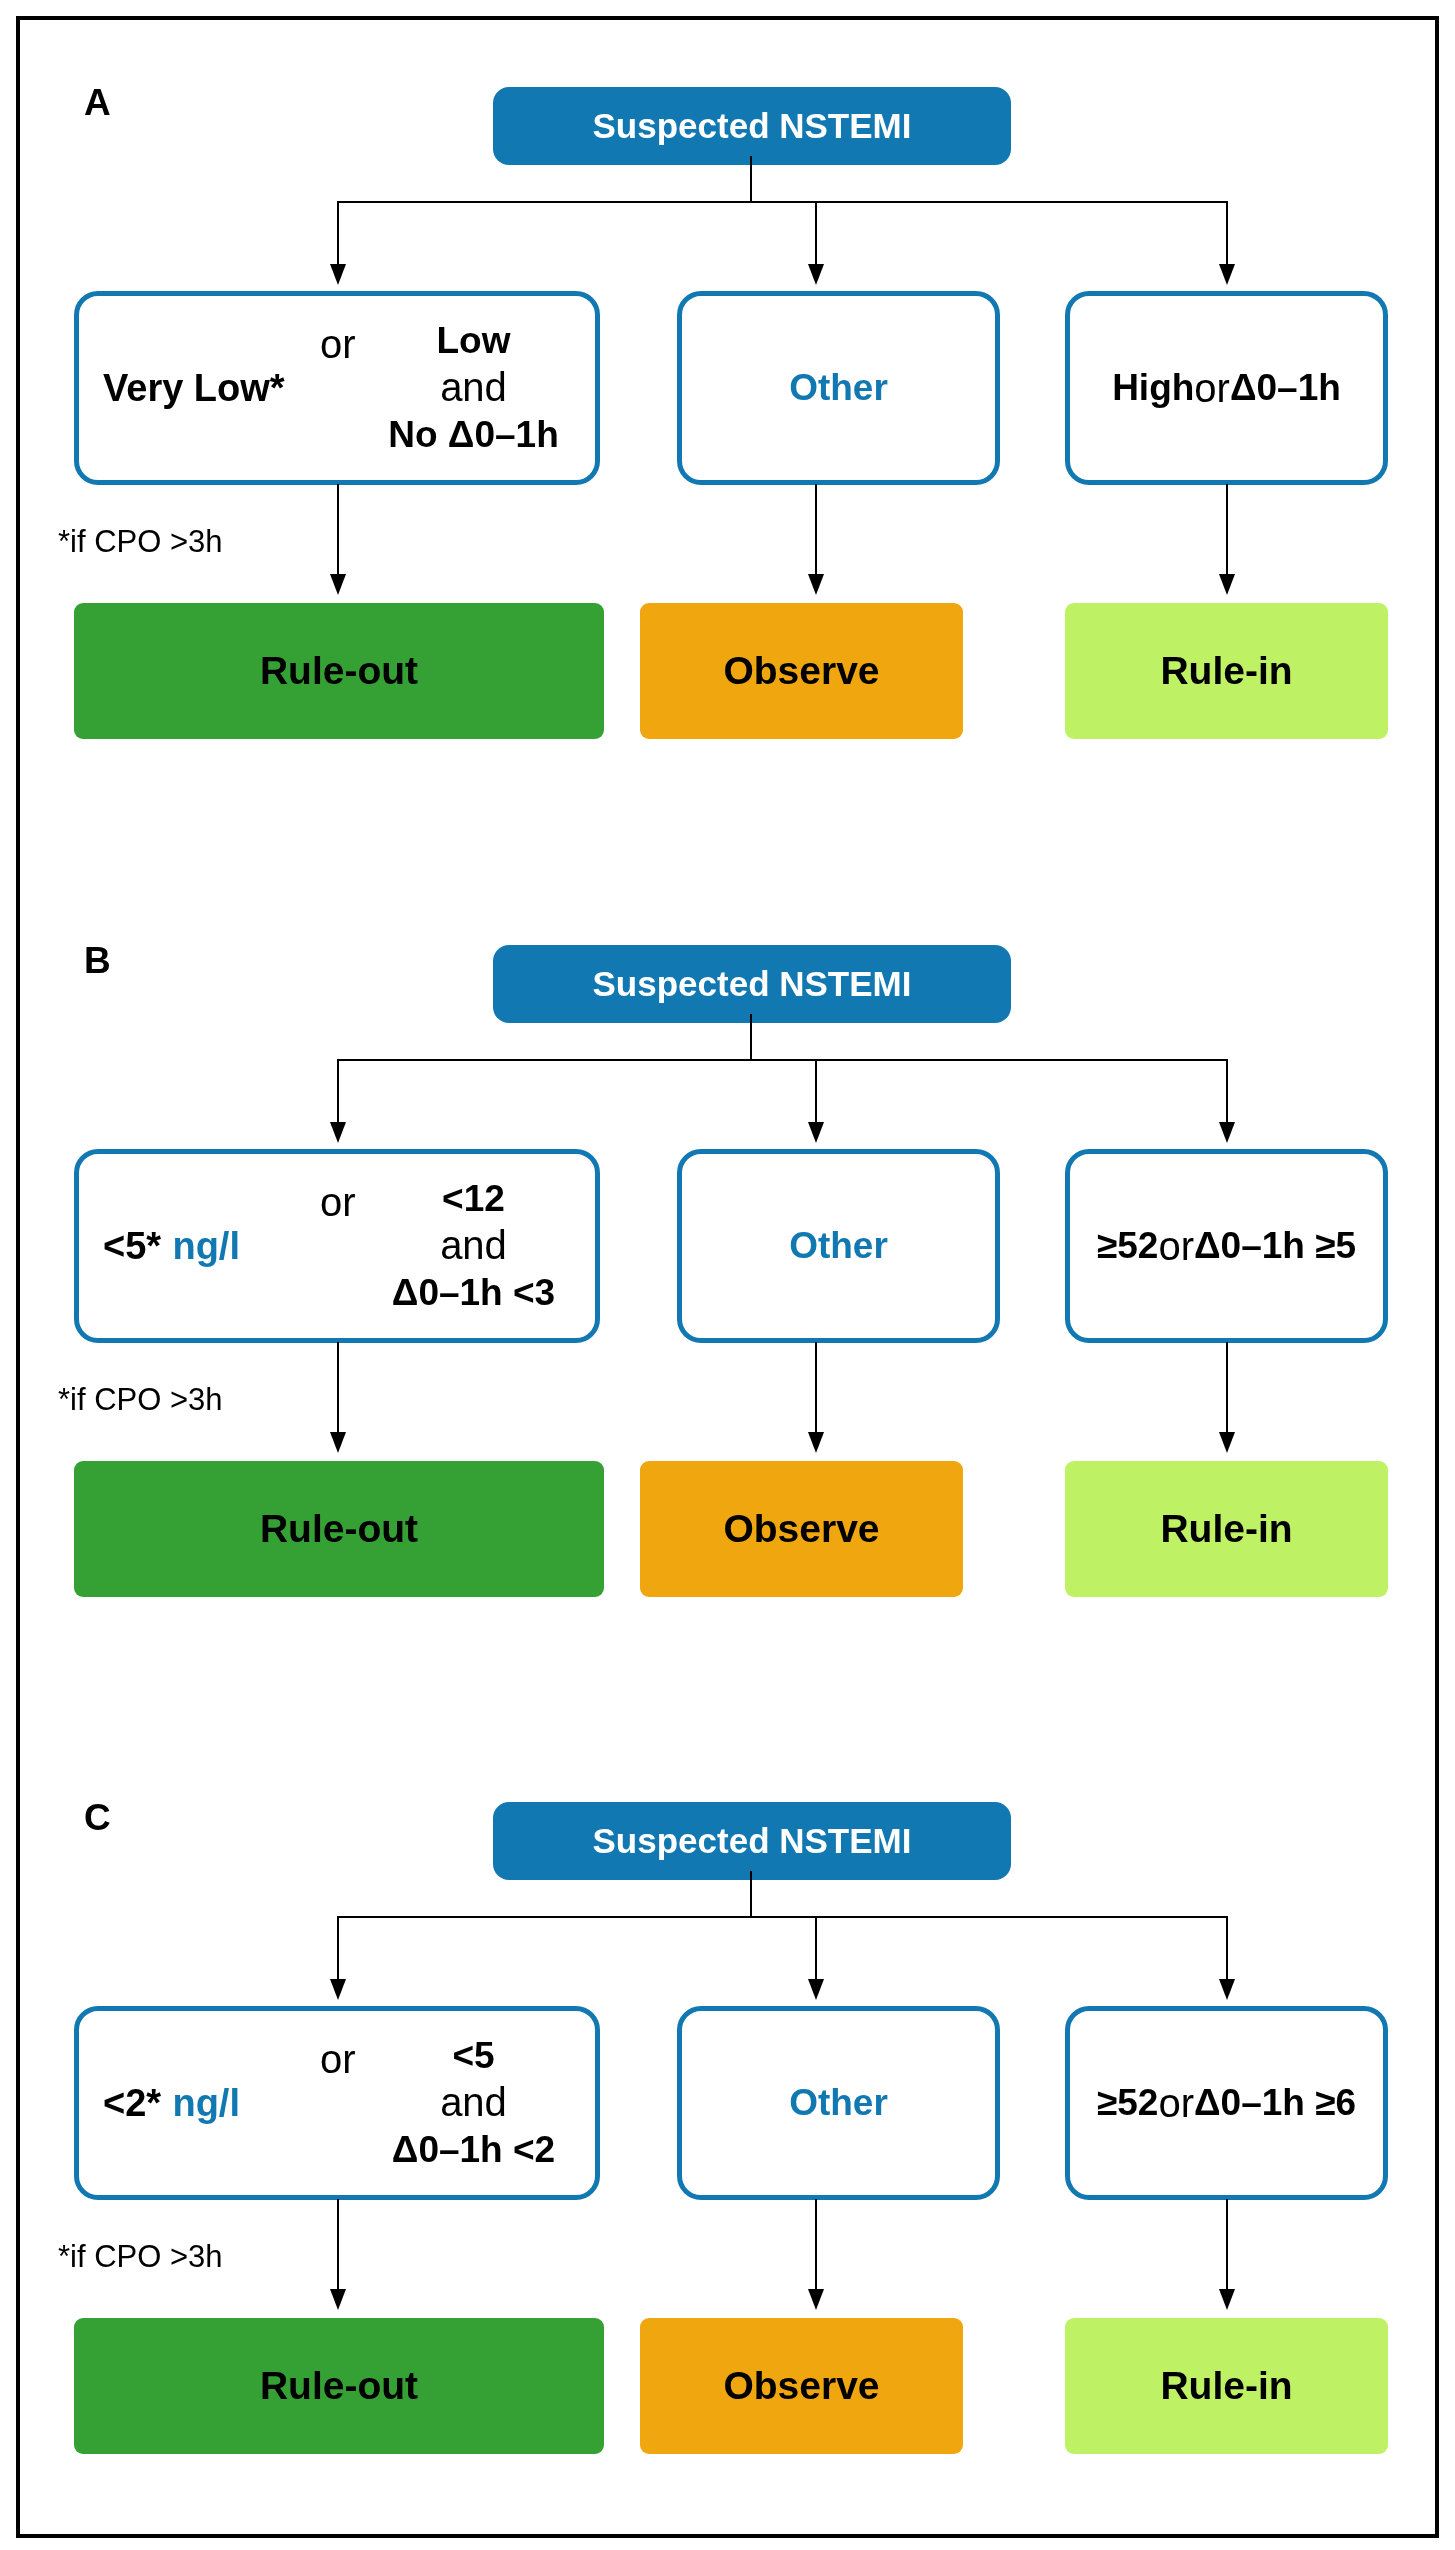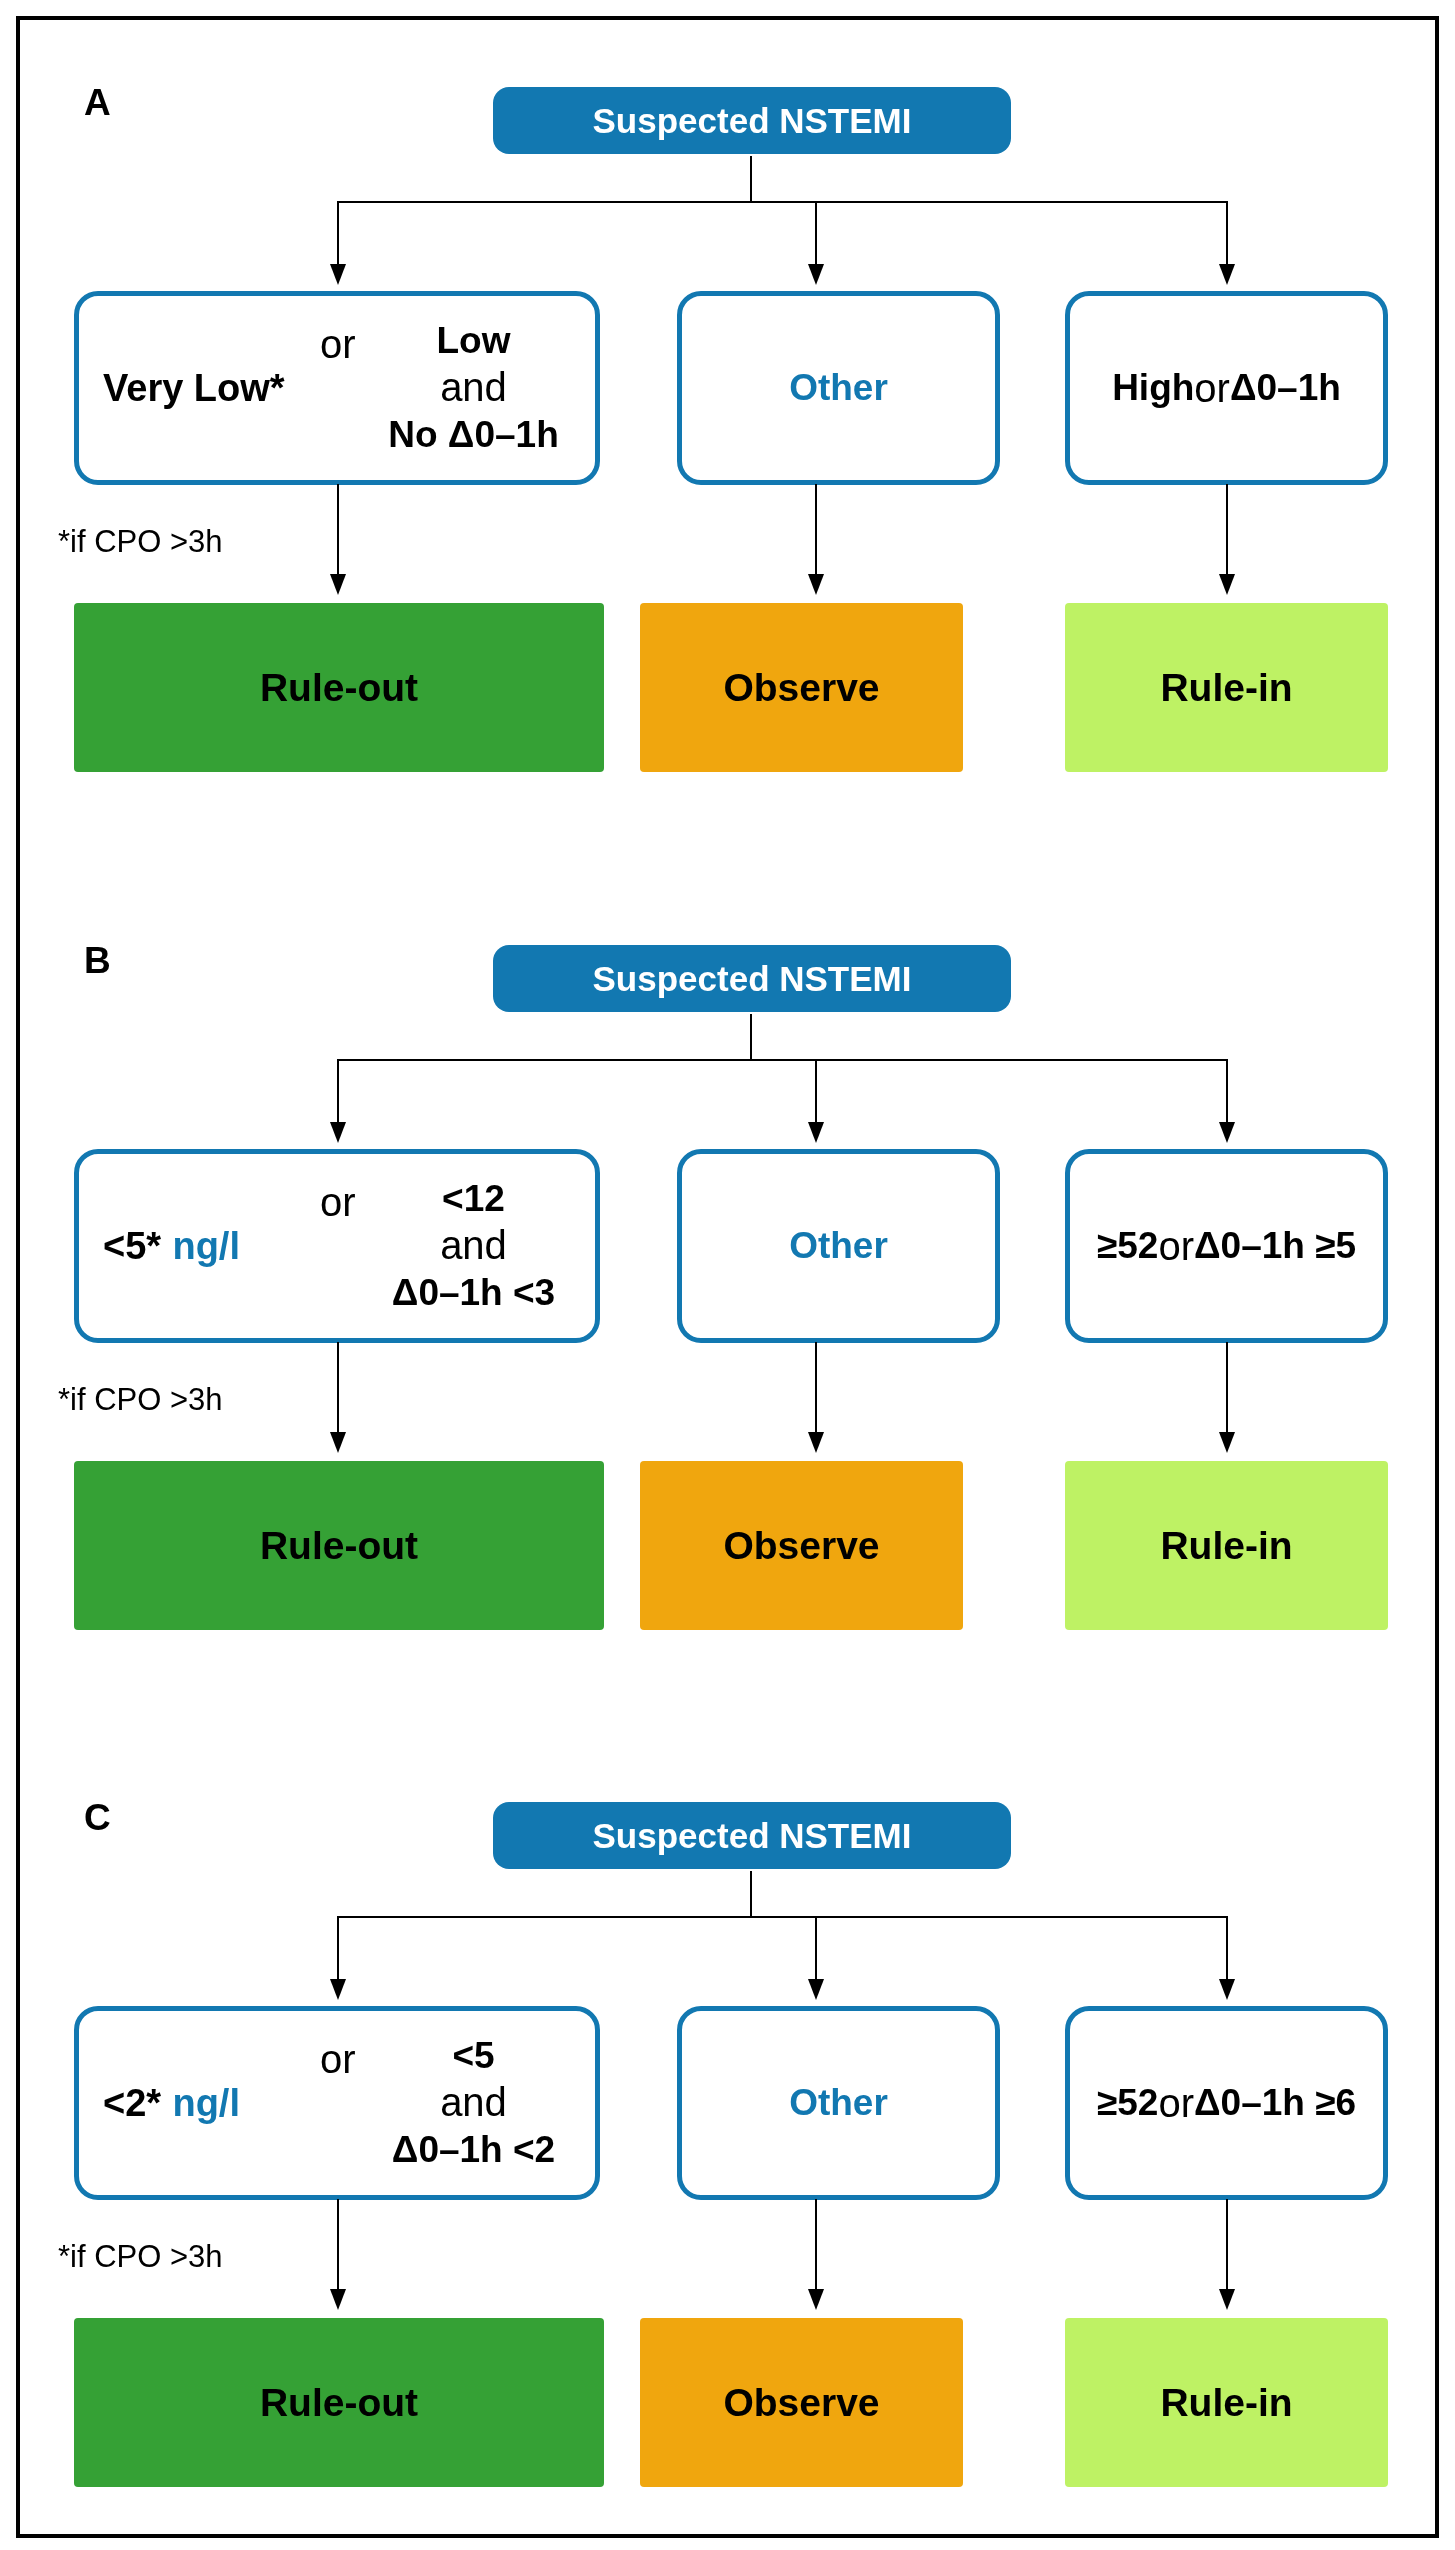--- a/index.html
+++ b/index.html
@@ -2,21 +2,21 @@
 <html style="font-size:13px"><head>
 <meta charset="utf-8">
 <style>
   html,body{margin:0;padding:0;background:#fff;}
   .canvas{position:relative;width:1456px;height:2550px;background:#fff;
           font-family:"Liberation Sans","DejaVu Sans",sans-serif;color:#000;}
   .frame{position:absolute;left:16px;top:16px;width:1415px;height:2514px;
          border:4px solid #000;}
   .panel{position:absolute;left:0;width:1456px;height:812px;}
   .panel-letter{position:absolute;left:84px;top:34px;font-size:37px;font-weight:bold;}
-  .title-box{position:absolute;left:493px;top:39px;width:518px;height:67px;
+  .title-box{position:absolute;left:493px;top:39px;width:518px;height:78px;
              background:#1278b1;border-radius:16px;display:flex;align-items:center;
              justify-content:center;color:#fff;font-size:35px;font-weight:bold;}
   .stem{position:absolute;left:750px;top:108px;width:1.6px;height:46px;background:#000;}
   .hbar{position:absolute;left:337px;top:153px;width:891px;height:1.6px;background:#000;}
   .arrow{position:absolute;width:17.7px;display:flex;flex-direction:column;align-items:center;}
   .arrow .line{width:1.6px;background:#000;}
   .arrow .head{width:0;height:0;border-left:8.8px solid transparent;
                border-right:8.8px solid transparent;border-top:21px solid #000;}
   .branch-1{left:329px;top:153px;} .branch-2{left:807px;top:153px;} .branch-3{left:1218px;top:153px;}
   .branch .line{height:63px;}
@@ -32,21 +32,21 @@
              font-size:38px;font-weight:bold;white-space:nowrap;}
   .cond-main .unit{color:#1278b1;margin-left:11.3px;}
   .cond-main .unit:empty{display:none;margin-left:0;}
   .cond-or{position:absolute;left:241px;top:26px;font-size:34px;}
   .cond-alt{position:absolute;left:286px;top:50%;transform:translateY(-50%);
             width:217px;text-align:center;line-height:1.22;}
   .b{font-size:37px;font-weight:bold;}
   .r{font-size:40px;font-weight:normal;}
   .other{color:#1278b1;font-size:37px;font-weight:bold;}
   .footnote{position:absolute;left:58px;top:476px;font-size:31px;}
-  .outcome{position:absolute;top:555px;height:169px;border-radius:4px;
+  .outcome{position:absolute;top:555px;height:136px;border-radius:9px;
            display:flex;align-items:center;justify-content:center;
            font-size:39px;font-weight:bold;color:#000;}
   .out-1{left:74px;width:530px;background:#35a135;}
   .out-2{left:640px;width:323px;background:#f0a60e;}
   .out-3{left:1065px;width:323px;background:#bef264;}
   .p-a{top:48px;} .p-b{top:906px;} .p-c{top:1763px;}
 </style>
 </head>
 <body>
 

